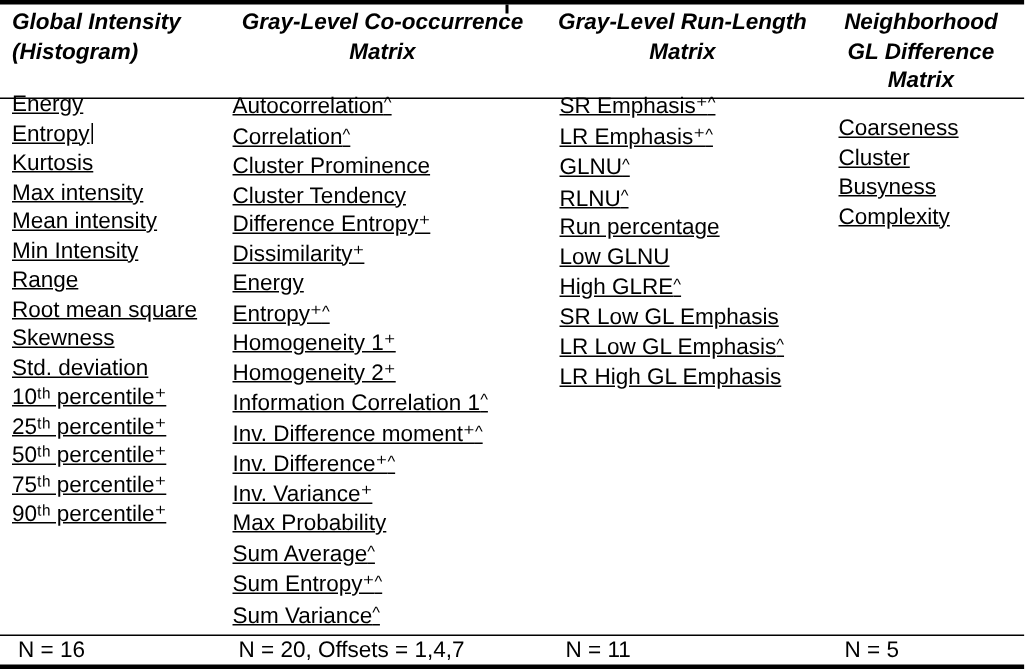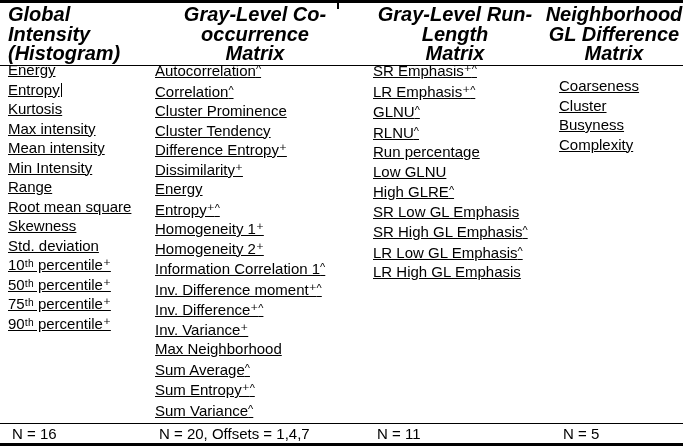--- a/index.html
+++ b/index.html
@@ -16,21 +16,21 @@
   .grid-tick { position:absolute; left:337px; top:3px; width:2px; height:6px; background:#000000; }
 
   .col { position:absolute; top:0; }
   .col-1 { left:0;   width:145px; }
   .col-2 { left:145px; width:220px; }
   .col-3 { left:365px; width:180px; }
   .col-4 { left:545px; width:138px; }
 
   .hdr-block {
     position:absolute; top:5px; left:0; right:0;
-    font-weight:bold; font-style:italic; font-size:20px; line-height:19.5px;
+    font-weight:bold; font-style:italic; font-size:15px; line-height:19.5px;
   }
   .col-1 .hdr-block { text-align:left; padding-left:8px; }
   .col-2 .hdr-block, .col-3 .hdr-block, .col-4 .hdr-block { text-align:center; }
 
   .body-block { position:absolute; top:60px; left:0; right:0; font-size:15px; line-height:19.5px;text-decoration:underline; }
   .col-1 .body-block { padding-left:8px; }
   .col-2 .body-block { padding-left:10px; }
   .col-3 .body-block { padding-left:8px; }
   .col-4 .body-block { padding-left:14px;margin-top:16px; }
 
@@ -69,20 +69,21 @@
         <div class="item">Entropy<span class="tcursor"></span></div>
         <div class="item">Kurtosis</div>
         <div class="item">Max intensity</div>
         <div class="item">Mean intensity</div>
         <div class="item">Min Intensity</div>
         <div class="item">Range</div>
         <div class="item">Root mean square</div>
         <div class="item">Skewness</div>
         <div class="item">Std. deviation</div>
         <div class="item">10ᵗʰ percentile⁺</div>
+        <div class="item">25ᵗʰ percentile⁺</div>
         <div class="item">50ᵗʰ percentile⁺</div>
         <div class="item">75ᵗʰ percentile⁺</div>
         <div class="item">90ᵗʰ percentile⁺</div>
       </div>
   </div>
   <div class="col col-2">
     <div class="hdr-block">
         <div>Gray-Level Co-occurrence</div>
         <div>Matrix</div>
       </div>
@@ -94,41 +95,40 @@
         <div class="item">Difference Entropy⁺</div>
         <div class="item">Dissimilarity⁺</div>
         <div class="item">Energy</div>
         <div class="item">Entropy⁺<span class="supc">^</span></div>
         <div class="item">Homogeneity 1⁺</div>
         <div class="item">Homogeneity 2⁺</div>
         <div class="item">Information Correlation 1<span class="supc">^</span></div>
         <div class="item">Inv. Difference moment⁺<span class="supc">^</span></div>
         <div class="item">Inv. Difference⁺<span class="supc">^</span></div>
         <div class="item">Inv. Variance⁺</div>
-        <div class="item">Max Neighborhood</div>
+        <div class="item">Max Probability</div>
         <div class="item">Sum Average<span class="supc">^</span></div>
         <div class="item">Sum Entropy⁺<span class="supc">^</span></div>
         <div class="item">Sum Variance<span class="supc">^</span></div>
       </div>
   </div>
   <div class="col col-3">
     <div class="hdr-block">
         <div>Gray-Level Run-Length</div>
         <div>Matrix</div>
       </div>
     <div class="body-block">
         <div class="item">SR Emphasis⁺<span class="supc">^</span></div>
         <div class="item">LR Emphasis⁺<span class="supc">^</span></div>
         <div class="item">GLNU<span class="supc">^</span></div>
         <div class="item">RLNU<span class="supc">^</span></div>
         <div class="item">Run percentage</div>
         <div class="item">Low GLNU</div>
         <div class="item">High GLRE<span class="supc">^</span></div>
         <div class="item">SR Low GL Emphasis</div>
-        <div class="item">SR High GL Emphasis<span class="supc">^</span></div>
         <div class="item">LR Low GL Emphasis<span class="supc">^</span></div>
         <div class="item">LR High GL Emphasis</div>
       </div>
   </div>
   <div class="col col-4">
     <div class="hdr-block">
         <div>Neighborhood</div>
         <div>GL Difference</div>
         <div>Matrix</div>
       </div>

